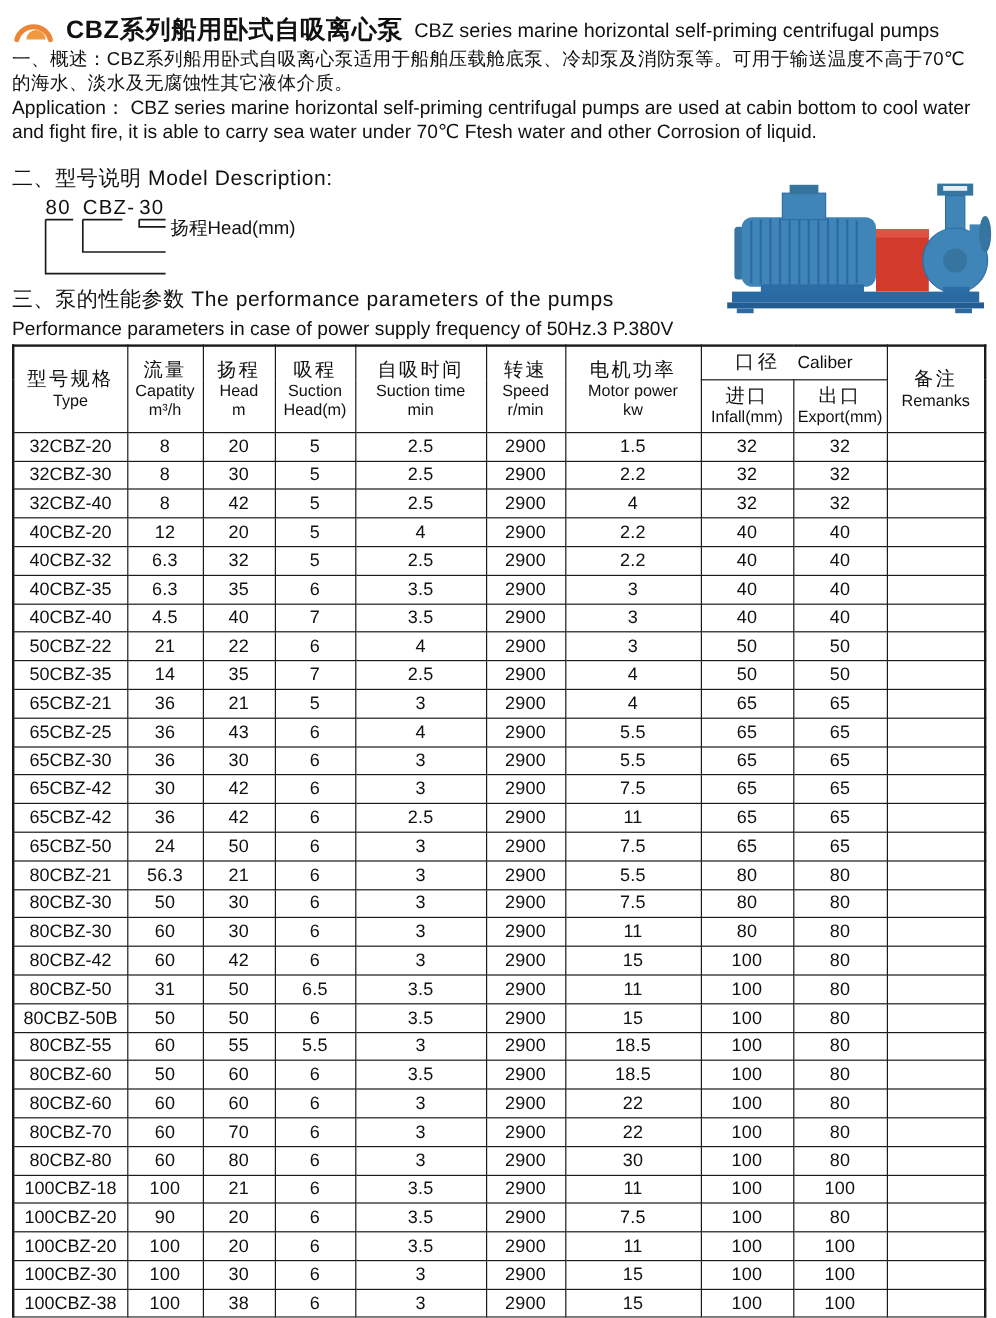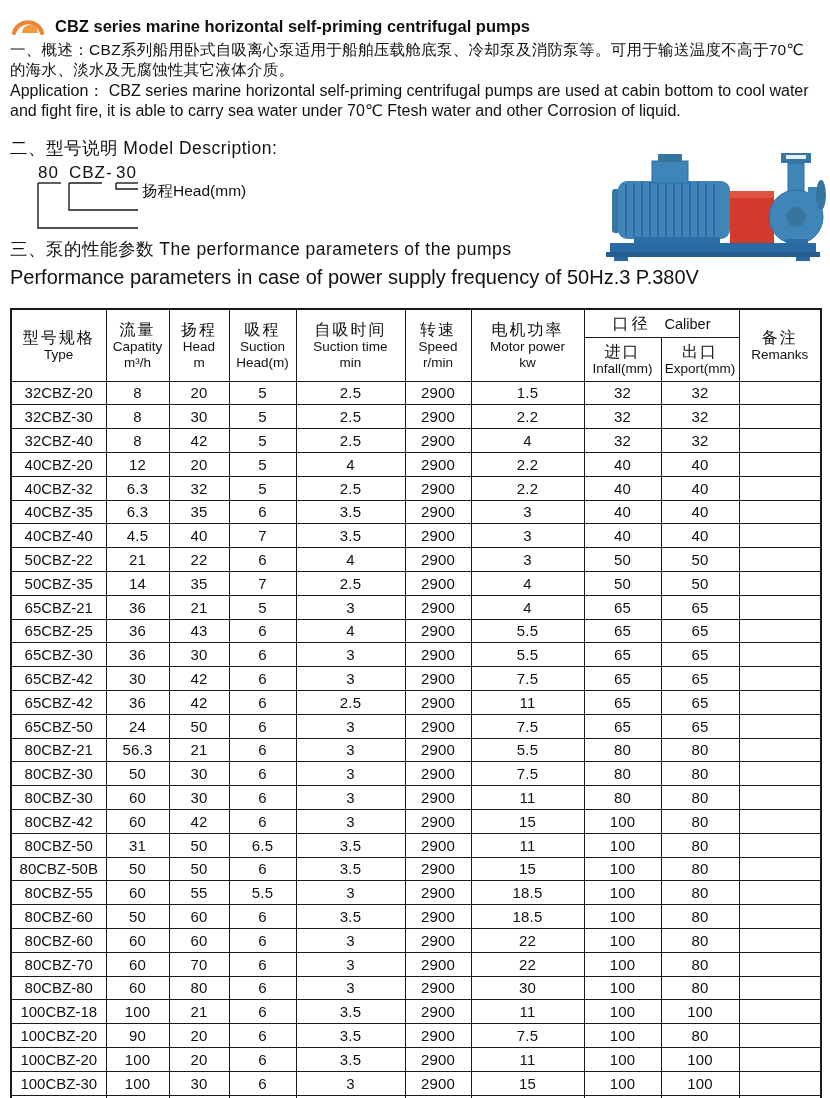--- a/index.html
+++ b/index.html
@@ -10,21 +10,21 @@
     font-family: "Liberation Sans", "DejaVu Sans", sans-serif;
     color: #111;
     -webkit-font-smoothing: antialiased;
   }
   .page { position: relative; width: 830px; height: 1098px; padding: 6px 10px 0 10px; box-sizing: border-box; }
 
   
   .title-row { display: flex; align-items: flex-end; gap: 9px; height: 30px; margin-bottom: 4px; }
   .logo { width: 36px; height: 26px; flex: 0 0 auto; }
   .title-zh { font-size: 21px; font-weight: bold; letter-spacing: 0.5px; line-height: 1; white-space: nowrap; }
-  .title-en { font-size: 16.5px; font-weight: bold; line-height: 1.15; white-space: nowrap; }
+  .title-en { font-size: 16.5px; font-weight: normal; line-height: 1.15; white-space: nowrap; }
 
   
   p { margin: 0; }
   .p-zh { font-size: 15.5px; line-height: 1.32; letter-spacing: 0.3px; }
   .p-en { font-size: 16px; line-height: 1.28; margin-bottom: 16px; }
   .h-section { font-size: 17.5px; font-weight: 500; letter-spacing: 0.5px; margin: 3px 0 4px 0; line-height: 1.25; }
 
   
   .diagram { position: relative; height: 72px; margin-left: 18px; margin-bottom: 1px; }
   .code-part { position: absolute; top: 0; font-size: 17px; line-height: 1.1; letter-spacing: 1px; }
@@ -35,21 +35,21 @@
   .diagram svg.lines { position: absolute; left: 0; top: 0; }
   .dlabel { position: absolute; left: 114px; font-size: 15.5px; white-space: nowrap; line-height: 1.1; }
   .dlabel-1 { top: 18px; }
   .dlabel-2 { top: 40px; }
   .dlabel-3 { top: 58px; }
 
   
   .pump-photo { position: absolute; left: 600px; top: 139px; width: 228px; height: 126px; }
 
   .note-zh { font-size: 15.5px; line-height: 1.18; letter-spacing: 0.3px; }
-  .note-en { font-size: 20px; line-height: 1.2; margin-bottom: 19px; }
+  .note-en { font-size: 16px; line-height: 1.2; margin-bottom: 3px; }
 
   
   table.perf { border-collapse: collapse; table-layout: fixed; width: 810px; border: 2px solid #1a1a1a; }
   .perf th, .perf td { border: 1px solid #1a1a1a; text-align: center; vertical-align: middle; padding: 0; overflow: hidden; }
   .perf thead th { font-weight: normal; }
   .hz { font-size: 16px; letter-spacing: 2px; line-height: 1.2; }
   .he { font-size: 13.5px; line-height: 1.15; letter-spacing: 0; }
   .caliber-row th { height: 27px; }
   .caliber-head .hz { display: inline; letter-spacing: 3px; }
   .caliber-head .he { display: inline; margin-left: 14px; font-size: 14.5px; }
@@ -60,20 +60,21 @@
 </head>
 <body>
 
 <div class="page">
 
   <div class="title-row">
     <svg class="logo" viewBox="0 0 36 26">
       <path d="M4,23 A14.5,14.5 0 0 1 32,23" fill="none" stroke="#ee8435" stroke-width="4.2" stroke-linecap="round"></path>
       <path d="M12,23 A8,8 0 0 1 28,23 Z" fill="#f09a40"></path>
     </svg>
+    <span class="title-zh">CBZ系列船用卧式自吸离心泵</span>
     <span class="title-en">CBZ series marine horizontal self-priming centrifugal pumps</span>
   </div>
 
   <p class="p-zh">一、概述：CBZ系列船用卧式自吸离心泵适用于船舶压载舱底泵、冷却泵及消防泵等。可用于输送温度不高于70℃的海水、淡水及无腐蚀性其它液体介质。</p>
   <p class="p-en">Application：  CBZ series marine horizontal self-priming centrifugal pumps are used at cabin bottom to cool water and fight fire, it is able to carry sea water under 70℃ Ftesh water and other Corrosion of liquid.</p>
 
   <div class="h-section">二、型号说明  Model Description:</div>
 
   <div class="diagram">
     <span class="code-part cp-size">80</span>

